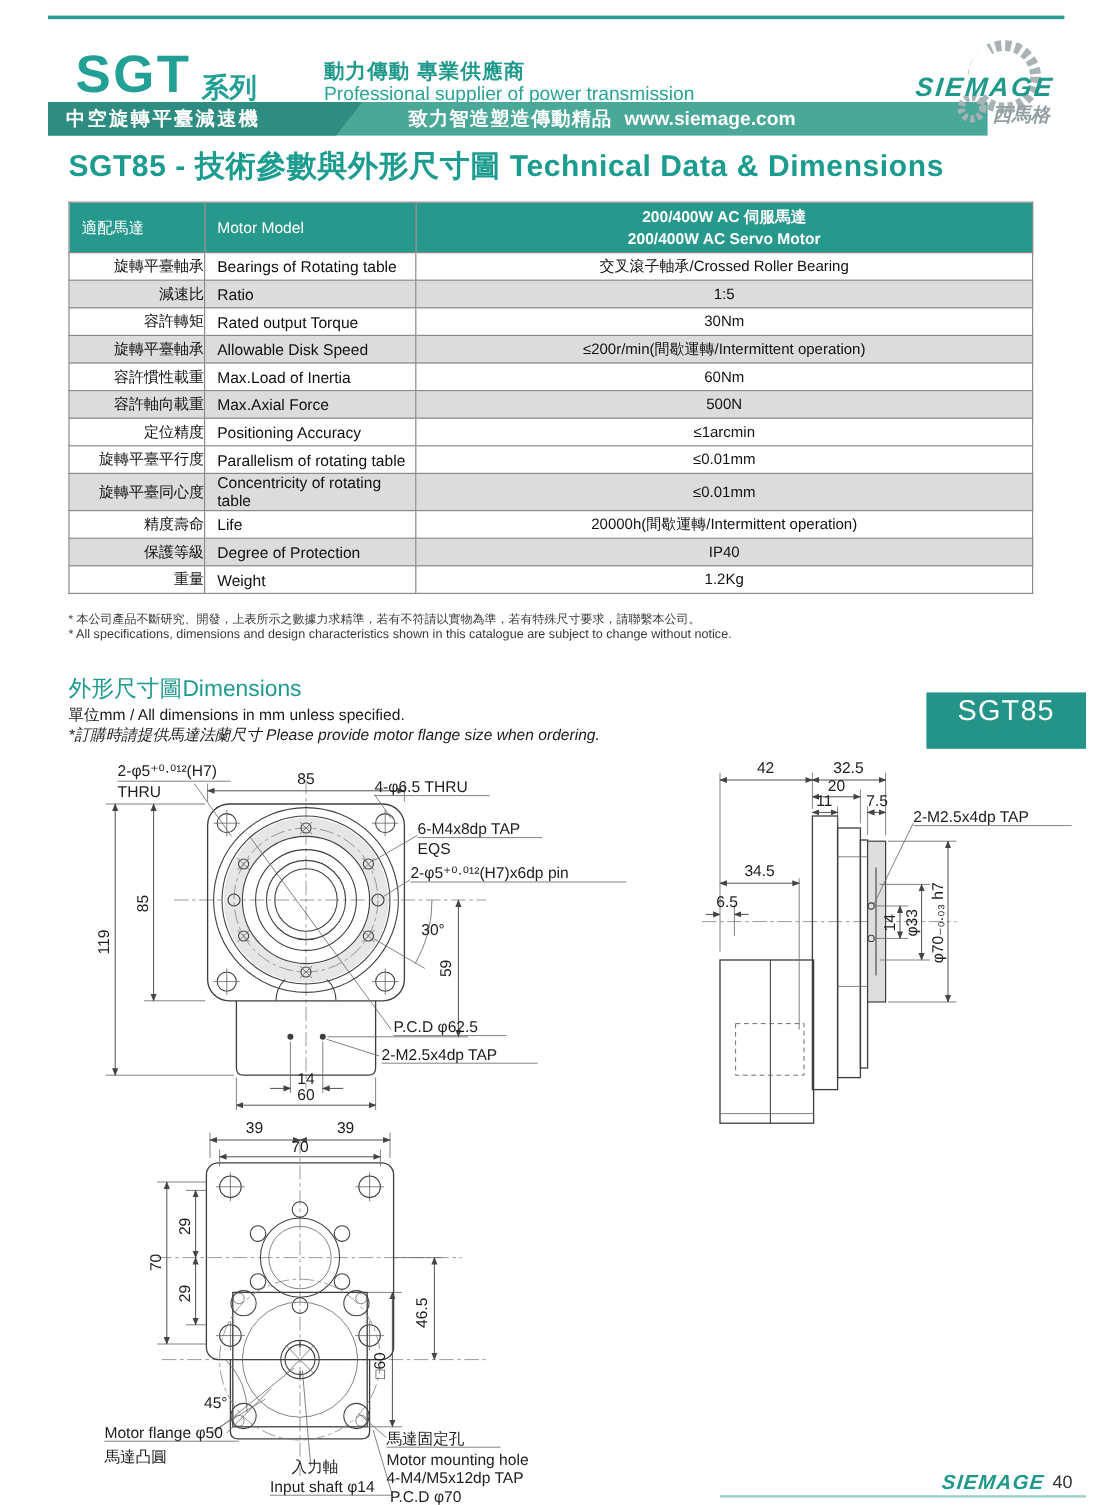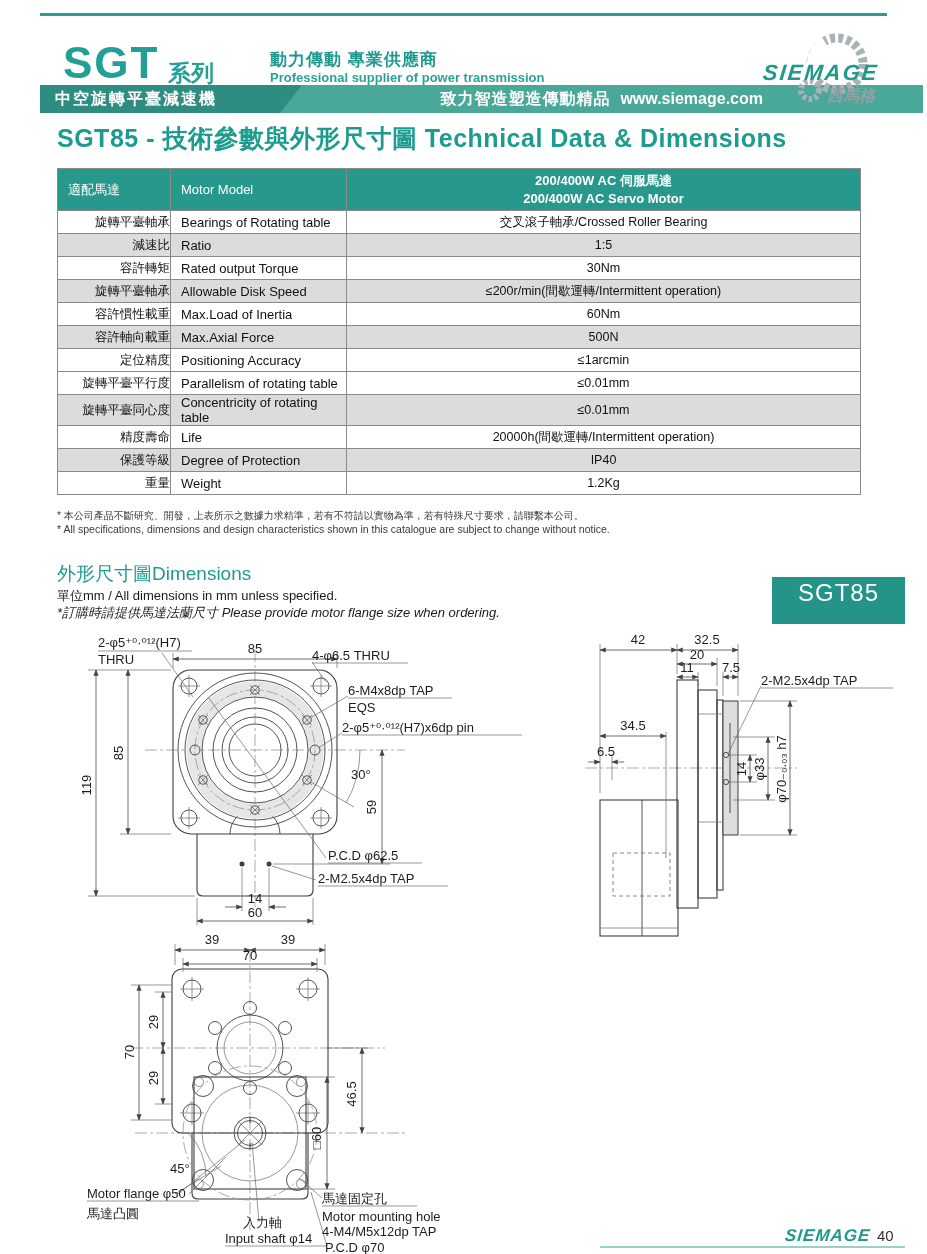--- a/index.html
+++ b/index.html
@@ -5,22 +5,22 @@
   * { margin:0; padding:0; box-sizing:border-box; }
   body { background:#fff; font-family:"Liberation Sans","DejaVu Sans",sans-serif; }
   .page { position:relative; width:927px; height:1254px; background:#ffffff; overflow:hidden; }
   .abs { position:absolute; }
 
   
   .top-rule { left:40px; top:13px; width:847px; height:3px; background:#2a9d90; }
   .sgt-series { left:63px; top:38px; color:#23a095; font-weight:bold; font-size:44px; letter-spacing:2px; }
   .series-suffix { left:168px; top:58px; color:#23a095; font-weight:bold; font-size:23px; }
   .tagline-zh { left:270px; top:48px; color:#1f998c; font-weight:bold; font-size:17px; letter-spacing:1px; }
-  .tagline-en { left:270px; top:70px; color:#2aa396; font-size:13px; font-weight:bold; }
-  .banner { left:40px; top:85px; width:883px; height:28px; background:#4aa899; }
+  .tagline-en { left:270px; top:70px; color:#2aa396; font-size:16px; font-weight:normal; }
+  .banner { left:40px; top:85px; width:783px; height:28px; background:#4aa899; }
   .banner-left-bg { position:absolute; left:0; top:0; width:240px; height:28px; background:#2e8d80; }
   .banner-slant { position:absolute; left:240px; top:0; width:0; height:0; border-top:28px solid #2e8d80; border-right:22px solid transparent; }
   .banner-left-text { position:absolute; left:15px; top:4px; color:#fff; font-weight:bold; font-size:16px; letter-spacing:2px; }
   .banner-right-text { position:absolute; right:160px; top:4px; color:#fff; font-weight:bold; font-size:16px; letter-spacing:1px; white-space:nowrap; }
   .banner-url { margin-left:10px; letter-spacing:0; }
   .logo { left:755px; top:28px; width:160px; height:80px; }
   .logo-text { position:absolute; left:8px; top:32px; color:#1f998c; font-weight:bold; font-style:italic; font-size:22px; letter-spacing:2px; transform:skewX(-6deg); }
   .logo-sub { position:absolute; left:72px; top:58px; color:#93a0a4; font-style:italic; font-size:16px; font-weight:bold; }
 
   

